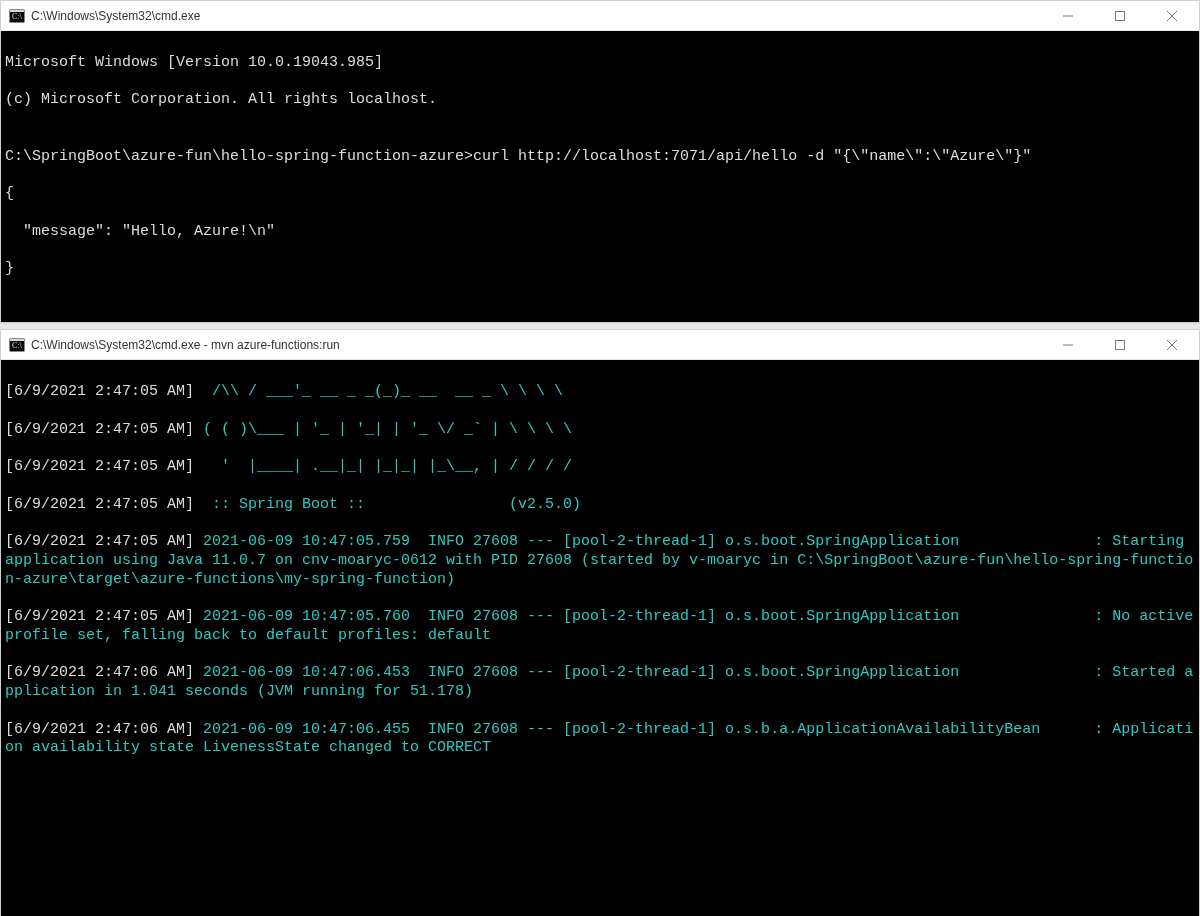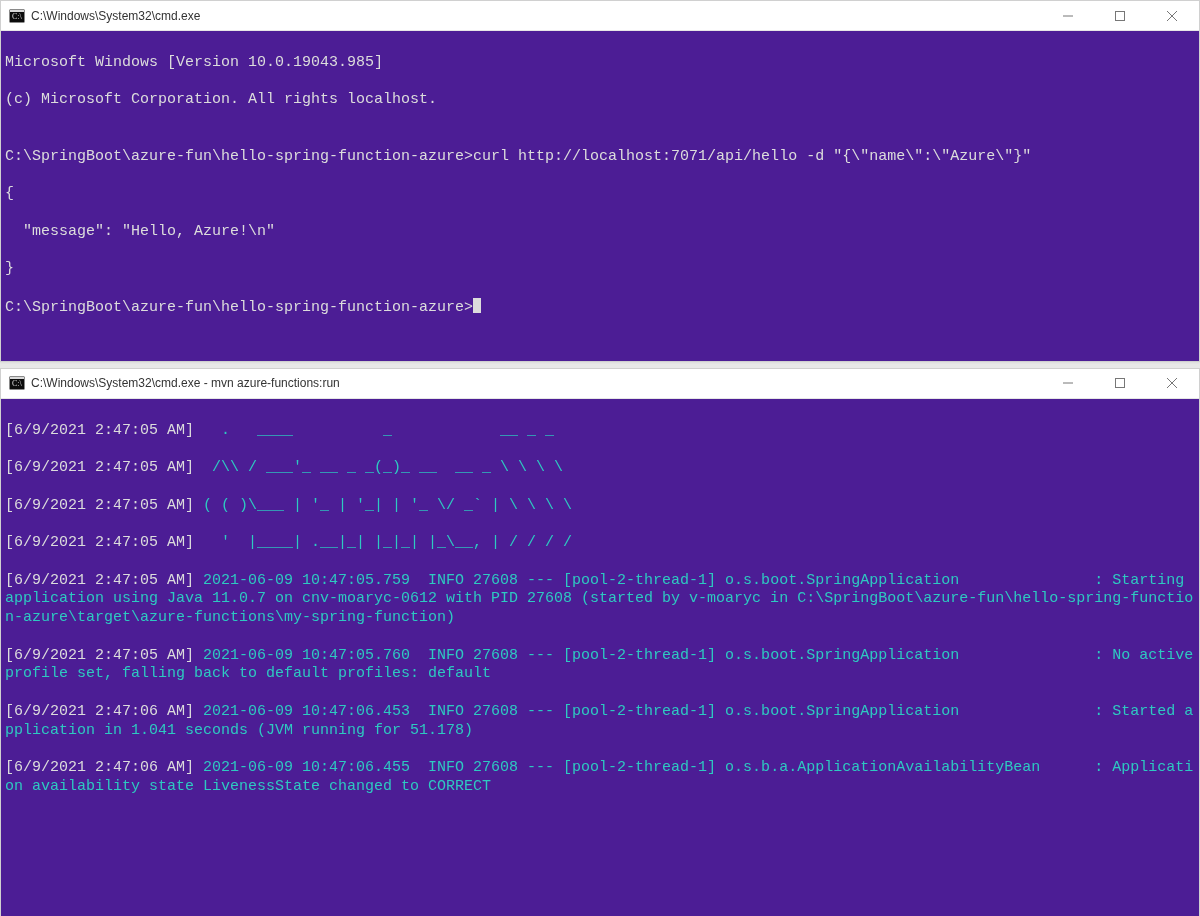--- a/index.html
+++ b/index.html
@@ -49,21 +49,21 @@
     display: inline-flex;
     align-items: center;
     justify-content: center;
     color: #666;
     font-family: "Segoe UI", Arial, sans-serif;
     font-size: 11px;
     cursor: default;
   }
   .title-bar .win-btn svg { display: block; }
   .console {
-    background: #4c1d95;
+    background: #000000;
     color: #cccccc;
     font-size: 15px;
     line-height: 1.25;
     padding: 4px 4px 6px 4px;
     white-space: pre-wrap;
     word-break: break-all;
     overflow: hidden;
   }
   .console .white { color: #dcdcdc; }
   .console .cyan  { color: #2ec9c1; }
@@ -108,21 +108,20 @@
     </span>
   </div>
   <div class="console">
 <span class="wrap-line white">Microsoft Windows [Version 10.0.19043.985]</span>
 <span class="wrap-line white">(c) Microsoft Corporation. All rights localhost.</span>
 <span class="wrap-line white"></span>
 <span class="wrap-line white">C:\SpringBoot\azure-fun\hello-spring-function-azure&gt;curl http://localhost:7071/api/hello -d "{\"name\":\"Azure\"}"</span>
 <span class="wrap-line white">{</span>
 <span class="wrap-line white">  "message": "Hello, Azure!\n"</span>
 <span class="wrap-line white">}</span>
-<span class="wrap-line"><span class="white">C:\SpringBoot\azure-fun\hello-spring-function-azure&gt;</span><span class="cursor"></span></span>
   </div>
 </div>
 
 <div class="window">
   <div class="title-bar">
     <span class="app-icon">
       <svg width="16" height="16" viewBox="0 0 16 16">
         <rect x="0.5" y="1.5" width="15" height="13" rx="1" fill="#0c0c0c" stroke="#8a8a8a"></rect>
         <rect x="1" y="2" width="14" height="2" fill="#d9d9d9"></rect>
         <text x="3" y="11" font-size="8" fill="#dcdcdc" font-family="Consolas">C:\</text>
@@ -141,24 +140,24 @@
         </svg>
     </span>
     <span class="win-btn">
       <svg width="10" height="10" viewBox="0 0 10 10">
           <line x1="0" y1="0" x2="10" y2="10" stroke="#777" stroke-width="1"></line>
           <line x1="10" y1="0" x2="0" y2="10" stroke="#777" stroke-width="1"></line>
         </svg>
     </span>
   </div>
   <div class="console">
-<span class="wrap-line"><span class="white">[6/9/2021 2:47:05 AM]</span><span class="cyan">   .   ____          _            __ _ _</span></span>
 <span class="wrap-line"><span class="white">[6/9/2021 2:47:05 AM]</span><span class="cyan">  /\\ / ___'_ __ _ _(_)_ __  __ _ \ \ \ \</span></span>
 <span class="wrap-line"><span class="white">[6/9/2021 2:47:05 AM]</span><span class="cyan"> ( ( )\___ | '_ | '_| | '_ \/ _` | \ \ \ \</span></span>
 <span class="wrap-line"><span class="white">[6/9/2021 2:47:05 AM]</span><span class="cyan">   '  |____| .__|_| |_|_| |_\__, | / / / /</span></span>
+<span class="wrap-line"><span class="white">[6/9/2021 2:47:05 AM]</span><span class="cyan">  :: Spring Boot ::                </span><span class="cyan">(v2.5.0)</span></span>
 <span class="wrap-line"><span class="white">[6/9/2021 2:47:05 AM]</span><span class="cyan"> 2021-06-09 10:47:05.759  INFO 27608 --- [pool-2-thread-1] o.s.boot.SpringApplication               : Starting application using Java 11.0.7 on cnv-moaryc-0612 with PID 27608 (started by v-moaryc in C:\SpringBoot\azure-fun\hello-spring-function-azure\target\azure-functions\my-spring-function)</span></span>
 <span class="wrap-line"><span class="white">[6/9/2021 2:47:05 AM]</span><span class="cyan"> 2021-06-09 10:47:05.760  INFO 27608 --- [pool-2-thread-1] o.s.boot.SpringApplication               : No active profile set, falling back to default profiles: default</span></span>
 <span class="wrap-line"><span class="white">[6/9/2021 2:47:06 AM]</span><span class="cyan"> 2021-06-09 10:47:06.453  INFO 27608 --- [pool-2-thread-1] o.s.boot.SpringApplication               : Started application in 1.041 seconds (JVM running for 51.178)</span></span>
 <span class="wrap-line"><span class="white">[6/9/2021 2:47:06 AM]</span><span class="cyan"> 2021-06-09 10:47:06.455  INFO 27608 --- [pool-2-thread-1] o.s.b.a.ApplicationAvailabilityBean      : Application availability state LivenessState changed to CORRECT</span></span>
 
 
 
 
 
 

